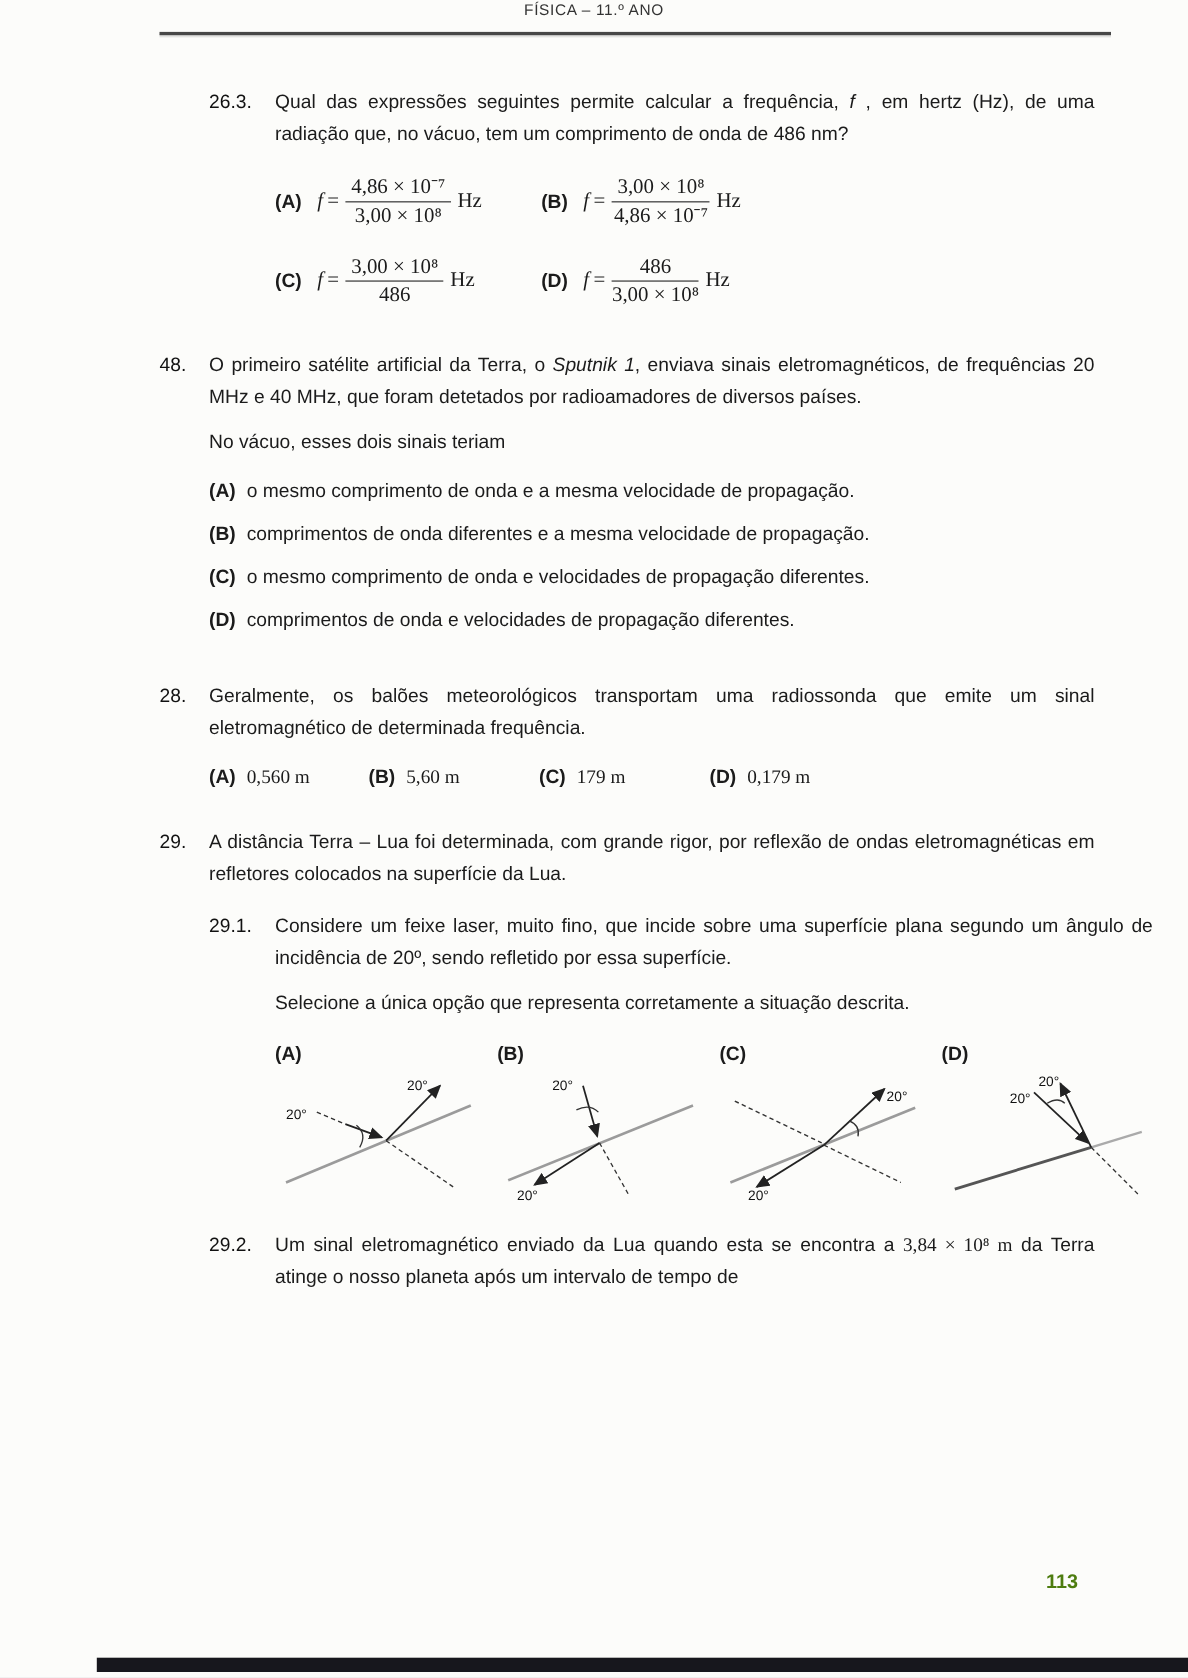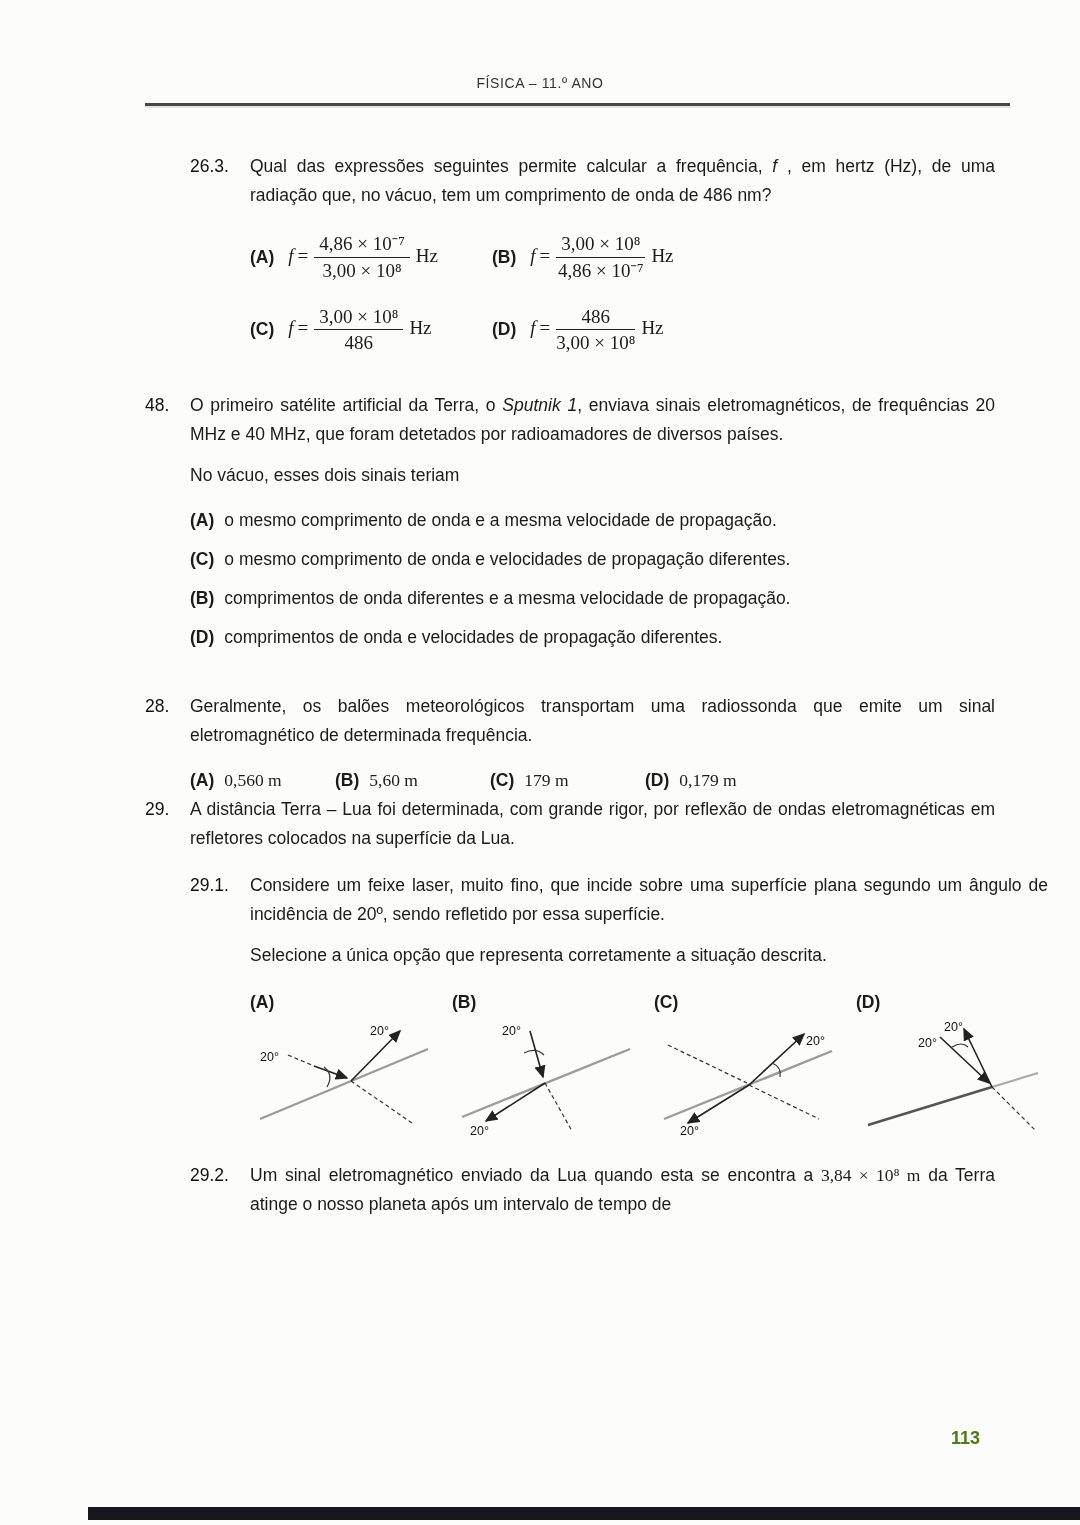--- a/index.html
+++ b/index.html
@@ -3,41 +3,41 @@
 <meta charset="utf-8">
 <style>
   * { margin:0; padding:0; box-sizing:border-box; }
   html,body { background:#e9e9e9; }
   .page {
     position:relative; width:1080px; height:1525px; margin:0 auto;
     background:#fcfcfa; color:#1b1b1b;
     font-family:"Liberation Sans", sans-serif; font-size:17.5px; line-height:29px;
     overflow:hidden;
   }
-  .doc-header { text-align:center; padding-top:74px; font-size:14px; letter-spacing:.6px; color:#333; line-height:18px; }
+  .doc-header { text-align:center; font-size:14px; letter-spacing:.6px; color:#333; line-height:18px; }
   .header-rule { margin:11px 70px 0 145px; border:none; border-top:3px solid #474747; box-shadow:0 2px 0 rgba(0,0,0,.10); }
   .content { padding:0 85px 0 145px; }
   .qrow { display:flex; }
   .qnum { flex:0 0 45px; font-weight:normal; color:#111; }
   .sub { margin-left:45px; }
   .sub > .qnum { flex:0 0 60px; }
   .qbody { flex:1; text-align:justify; }
   .ital { font-style:italic; }
 
   
   .q263 { margin-top:46px; }
   .q263-opts { margin-top:22px; display:grid; grid-template-columns:242px 320px; row-gap:22px; }
   .q27 { margin-top:36px; }
   .line2 { margin-top:12px; }
   .optlist { margin-top:16px; }
   .opt-line { margin-bottom:10px; text-align:left; }
   .opt-label { font-weight:bold; margin-right:10px; }
   .q28 { margin-top:30px; }
   .q28-opts { margin-top:16px; display:grid; grid-template-columns:145px 155px 155px auto; }
-  .q29 { }
+  .q29 { margin-top:30px; }
   .q291 { margin-top:18px; }
   .diagrams { margin-top:18px; display:flex; gap:10px; }
   .diagram { width:192px; }
   .dlabel { font-weight:bold; }
   .diagram svg { display:block; margin-top:2px; }
   svg text { font-family:"Liberation Sans", sans-serif; font-size:12.5px; fill:#111; }
   .q292 { margin-top:22px;justify-content:center; }
   .q292-opts { margin-top:16px; display:grid; grid-template-columns:197px 195px 180px auto; }
 
   
@@ -98,22 +98,22 @@
       </div>
     </div>
 
     <div class="qrow q27">
       <div class="qnum">48.</div>
       <div class="qbody">
         <span>O primeiro satélite artificial da Terra, o </span><i class="ital">Sputnik 1</i><span>, enviava sinais eletromagnéticos, de frequências 20 MHz e 40 MHz, que foram detetados por radioamadores de diversos países.</span>
         <div class="line2">No vácuo, esses dois sinais teriam</div>
         <div class="optlist">
           <div class="opt-line"><span class="opt-label">(A)</span><span>o mesmo comprimento de onda e a mesma velocidade de propagação.</span></div>
+          <div class="opt-line"><span class="opt-label">(B)</span><span>comprimentos de onda diferentes e a mesma velocidade de propagação.</span></div>
           <div class="opt-line"><span class="opt-label">(C)</span><span>o mesmo comprimento de onda e velocidades de propagação diferentes.</span></div>
-          <div class="opt-line"><span class="opt-label">(B)</span><span>comprimentos de onda diferentes e a mesma velocidade de propagação.</span></div>
           <div class="opt-line"><span class="opt-label">(D)</span><span>comprimentos de onda e velocidades de propagação diferentes.</span></div>
         </div>
       </div>
     </div>
 
     <div class="qrow q28">
       <div class="qnum">28.</div>
       <div class="qbody">
         <div>Geralmente, os balões meteorológicos transportam uma radiossonda que emite um sinal eletromagnético de determinada frequência.</div>
         <div class="q28-opts">

